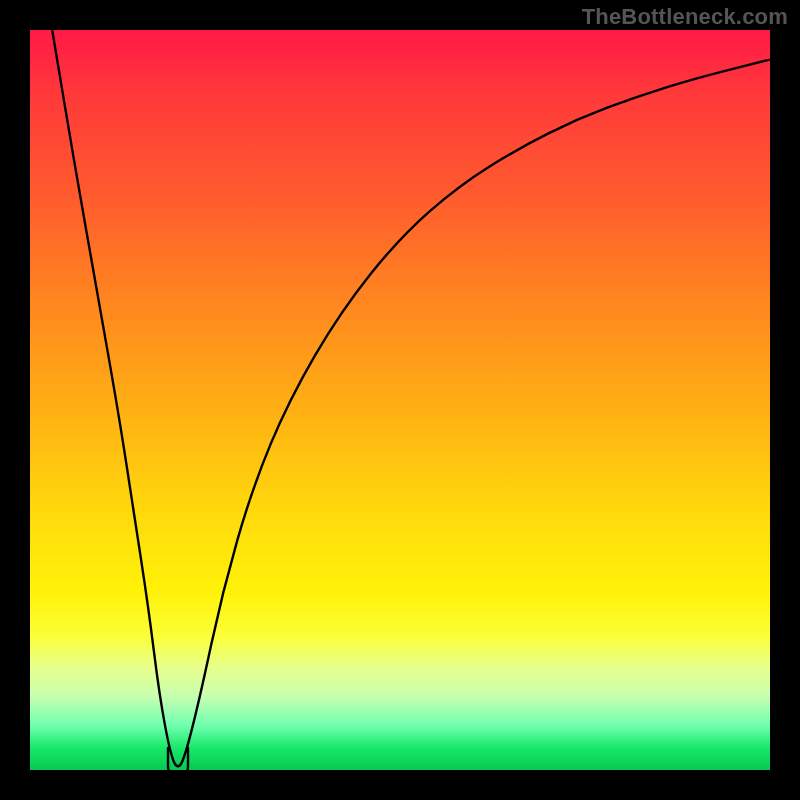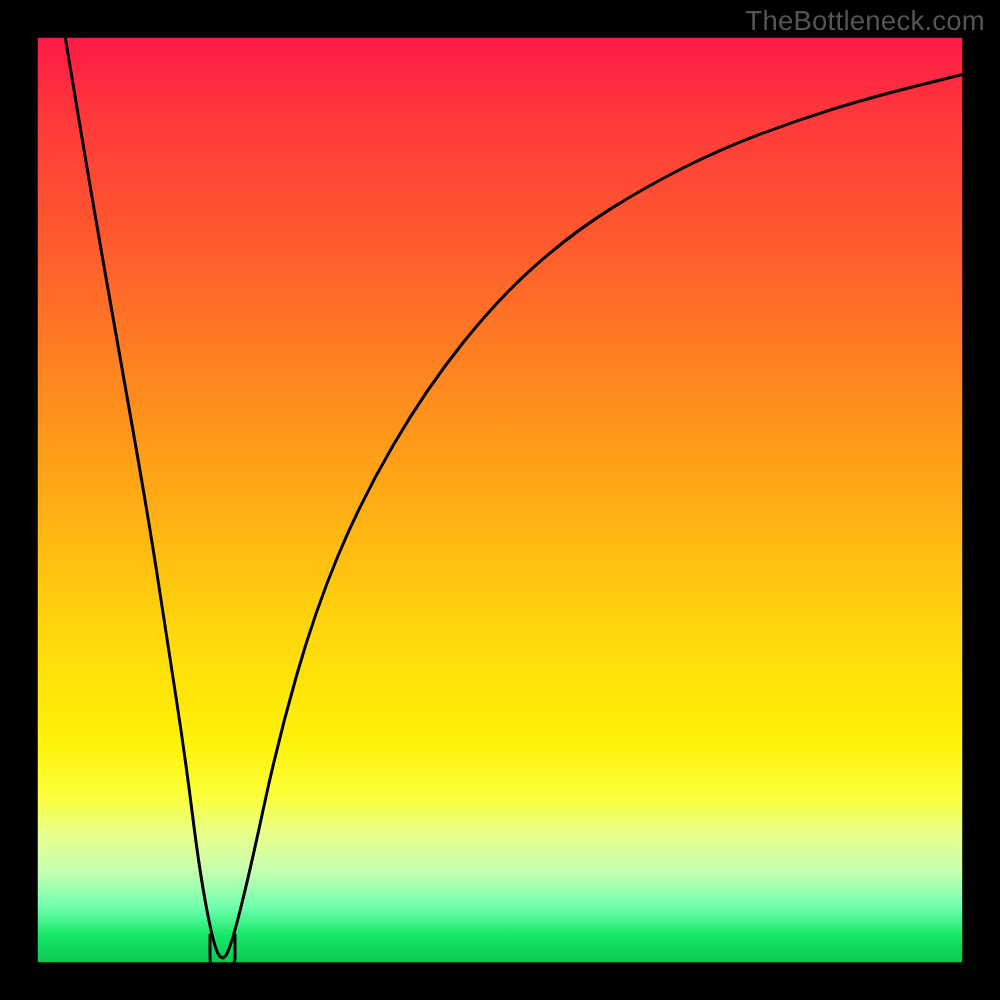--- a/index.html
+++ b/index.html
@@ -16,21 +16,21 @@
     height: 800px;
     background: #000;
     position: relative;
   }
   .attribution {
     position: absolute;
     top: 4px;
     right: 12px;
     color: #555;
     font-size: 22px;
-    font-weight: 400;
+    font-weight: 700;
     letter-spacing: 0.2px;
     user-select: none;
   }
   .plot-area {
     position: absolute;
     left: 30px;
     top: 30px;
     width: 740px;
     height: 740px;
     overflow: hidden;

